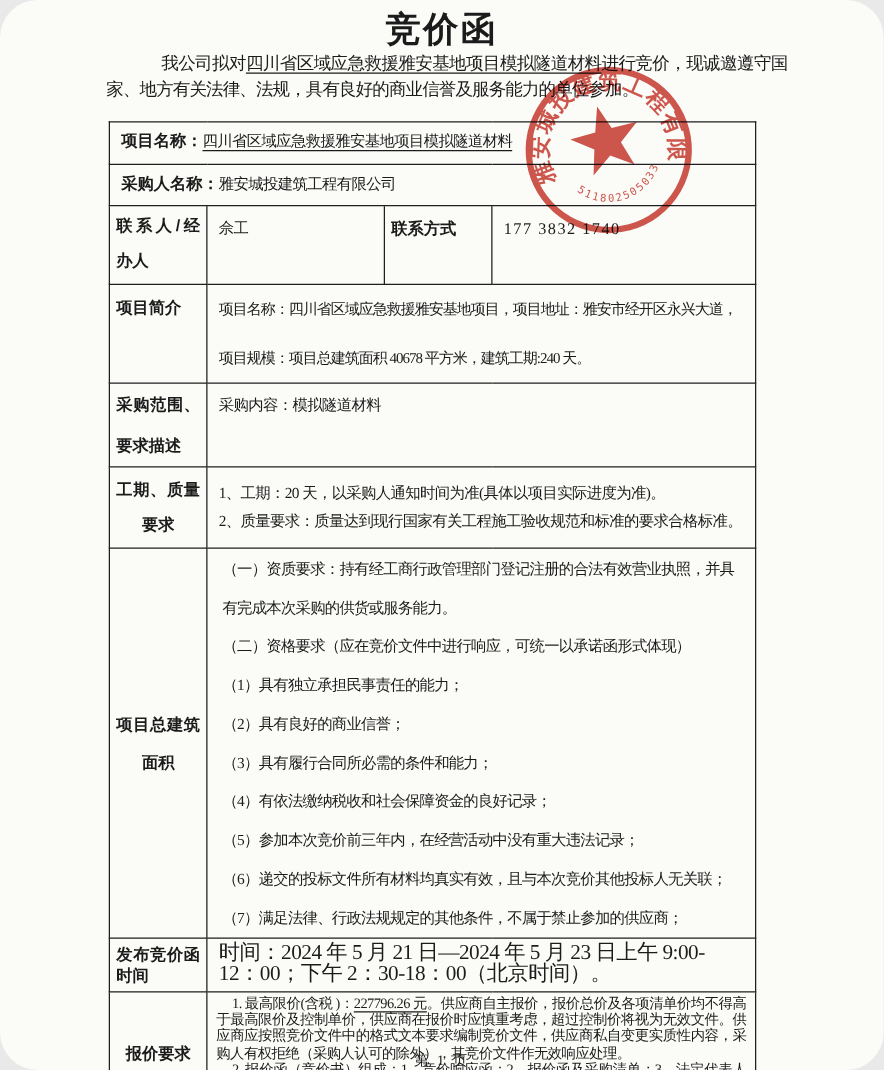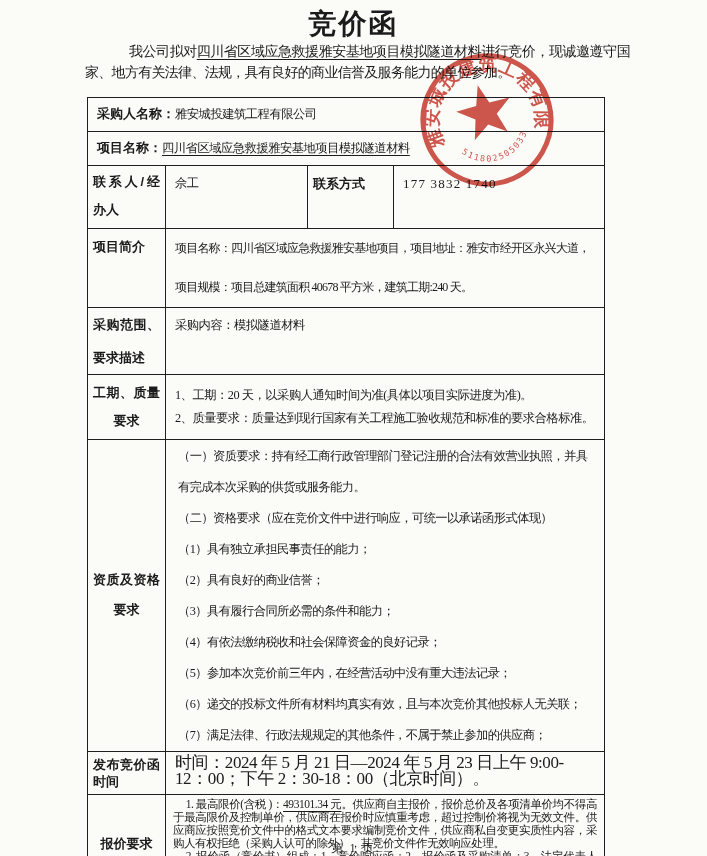--- a/index.html
+++ b/index.html
@@ -1,20 +1,21 @@
 <!DOCTYPE html>
 <html><head>
 <meta charset="utf-8">
 <style>
   * { margin:0; padding:0; box-sizing:border-box; }
   html,body { background:#e9e9e9; }
   .page {
     position:relative; width:707px; height:856px; margin:0 auto;
     background:#fbfbf8; color:#1b1b1b; overflow:hidden;
     font-family:"Liberation Serif","DejaVu Serif",serif;
+    border-radius:30px;
   }
   .title {
     position:absolute; top:5px; left:0; width:100%;
     text-align:center; font-size:28px; font-weight:bold; letter-spacing:2px;
     font-family:"Liberation Sans","DejaVu Sans",sans-serif;
   }
   .intro {
     position:absolute; top:41px; left:85px; width:545px;
     font-size:14px; letter-spacing:-0.7px; line-height:21px;
     text-align:justify; text-indent:44px;
@@ -76,26 +77,26 @@
 
   <table class="doc">
     <colgroup>
         <col style="width:78px">
         <col style="width:142px">
         <col style="width:86px">
         <col style="width:211px">
       </colgroup>
 
     <tbody>
-        <tr style="height:33px">
-      <td colspan="4" class="cell-pad"><span class="ilbl">采购人名称：</span><span class="val">雅安城投建筑工程有限公司</span></td>
+        <tr style="height:34px">
+      <td colspan="4" class="cell-pad"><span class="ilbl">项目名称：</span><span class="val u">四川省区域应急救援雅安基地项目模拟隧道材料</span></td>
     </tr>
 
-    <tr style="height:34px">
-      <td colspan="4" class="cell-pad"><span class="ilbl">项目名称：</span><span class="val u">四川省区域应急救援雅安基地项目模拟隧道材料</span></td>
+    <tr style="height:33px">
+      <td colspan="4" class="cell-pad"><span class="ilbl">采购人名称：</span><span class="val">雅安城投建筑工程有限公司</span></td>
     </tr>
 
     <tr style="height:53px">
       <td class="lblcell j lh28" style="padding-top:2px">联系人/经办人</td>
       <td class="val cell-pad top8">佘工</td>
       <td class="lblcell top8">联系方式</td>
       <td class="val phone cell-pad top8">177 3832 1740</td>
     </tr>
 
     <tr style="height:69px">
@@ -110,21 +111,21 @@
 
     <tr style="height:57px">
       <td class="lblcell jc lh28 vm">工期、质量要求</td>
       <td colspan="3" class="val sched-val">
         <div>1、工期：20 天，以采购人通知时间为准(具体以项目实际进度为准)。</div>
         <div>2、质量要求：质量达到现行国家有关工程施工验收规范和标准的要求合格标准。</div>
       </td>
     </tr>
 
     <tr style="height:312px">
-      <td class="lblcell jc lh30 vm">资质及资格要求</td>
+      <td class="lblcell jc lh30 vm">项目总建筑面积</td>
       <td colspan="3" class="val qual-val">
         <div>（一）资质要求：持有经工商行政管理部门登记注册的合法有效营业执照，并具有完成本次采购的供货或服务能力。</div>
         <div>（二）资格要求（应在竞价文件中进行响应，可统一以承诺函形式体现）</div>
         <div>（1）具有独立承担民事责任的能力；</div>
         <div>（2）具有良好的商业信誉；</div>
         <div>（3）具有履行合同所必需的条件和能力；</div>
         <div>（4）有依法缴纳税收和社会保障资金的良好记录；</div>
         <div>（5）参加本次竞价前三年内，在经营活动中没有重大违法记录；</div>
         <div>（6）递交的投标文件所有材料均真实有效，且与本次竞价其他投标人无关联；</div>
         <div>（7）满足法律、行政法规规定的其他条件，不属于禁止参加的供应商；</div>
@@ -132,21 +133,21 @@
     </tr>
 
     <tr style="height:38px">
       <td class="lblcell j lh17">发布竞价函时间</td>
       <td colspan="3" class="val ann-val">时间：2024 年 5 月 21 日—2024 年 5 月 23 日上午 9:00-12：00；下午 2：30-18：00（北京时间）。</td>
     </tr>
 
     <tr style="height:93px">
       <td class="lblcell jc vm">报价要求</td>
       <td colspan="3" class="val quote-val">
-        <p><span>1. 最高限价(含税 )：</span><span class="u">493101.34 元</span><span>。供应商自主报价，报价总价及各项清单价均不得高于最高限价及控制单价，供应商在报价时应慎重考虑，超过控制价将视为无效文件。供应商应按照竞价文件中的格式文本要求编制竞价文件，供应商私自变更实质性内容，采购人有权拒绝（采购人认可的除外），其竞价文件作无效响应处理。</span></p>
+        <p><span>1. 最高限价(含税 )：</span><span class="u">227796.26 元</span><span>。供应商自主报价，报价总价及各项清单价均不得高于最高限价及控制单价，供应商在报价时应慎重考虑，超过控制价将视为无效文件。供应商应按照竞价文件中的格式文本要求编制竞价文件，供应商私自变更实质性内容，采购人有权拒绝（采购人认可的除外），其竞价文件作无效响应处理。</span></p>
         <p>2. 报价函（竞价书）组成：1、竞价响应函；2、报价函及采购清单；3、法定代表人身份证明或授权委托书；4、承诺函；5、供应商自 2021 年 1 月 1 日以来至今签订的与本次采购内容有关且金额不低于 30 万的业绩（1、含 2021 年 1 月 1 日，以</p>
       </td>
     </tr>
   </tbody>
     </table>
 
   <svg class="stamp" width="150" height="150" viewBox="0 0 150 150" aria-hidden="true">
     <circle cx="75" cy="75" r="64" fill="none" stroke="#c73227" stroke-width="5"></circle>
     <polygon fill="#c73227" points="75,39 81.8,58.6 102.6,59 86,71.6 92,91.5 75,79.6 58,91.5 64,71.6 47.4,59 68.2,58.6"></polygon>
     <defs>

